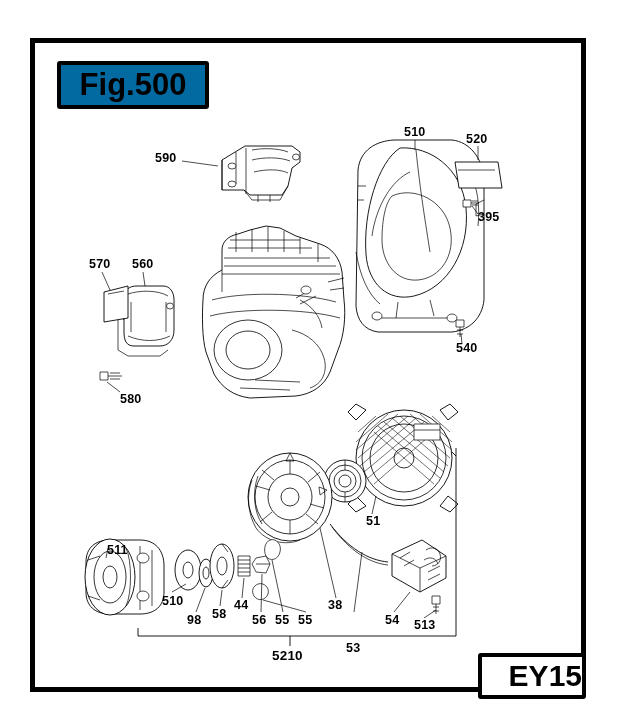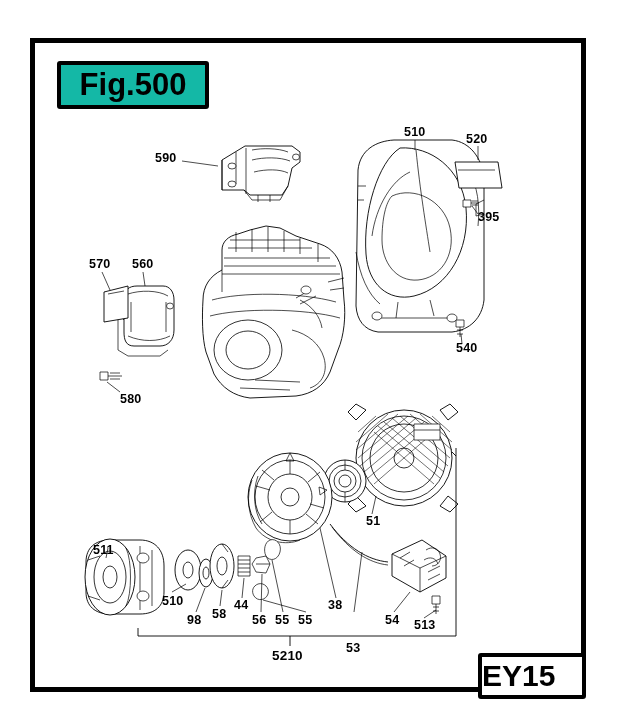--- a/index.html
+++ b/index.html
@@ -27,21 +27,21 @@
   }
   
   #fig-box {
     position: absolute;
     left: 57px;
     top: 61px;
     width: 152px;
     height: 48px;
     border: 4px solid #000;
     border-radius: 3px;
-    background: #14b8a6;
+    background: #0369a1;
     display: flex;
     align-items: center;
     justify-content: center;
     box-sizing: border-box;
   }
   #fig-box .txt {
     font-size: 31px;
     font-weight: bold;
     letter-spacing: 0px;
     color: #000;
@@ -51,21 +51,21 @@
     position: absolute;
     left: 478px;
     top: 653px;
     width: 108px;
     height: 46px;
     border: 4px solid #000;
     border-radius: 3px;
     background: #fff;
     display: flex;
     align-items: center;
-    justify-content: flex-start;
+    justify-content: flex-end;
     box-sizing: border-box;
   }
   #model-box .txt {
     font-size: 30px;
     font-weight: bold;
     color: #000;
   }
   
   .lbl {
     position: absolute;
@@ -364,21 +364,21 @@
 
   <div class="lbl" style="left:155px; top:151px;">590</div>
   <div class="lbl" style="left:404px; top:125px;">510</div>
   <div class="lbl" style="left:466px; top:132px;">520</div>
   <div class="lbl" style="left:478px; top:210px;">395</div>
   <div class="lbl" style="left:456px; top:341px;">540</div>
   <div class="lbl" style="left:89px; top:257px;">570</div>
   <div class="lbl" style="left:132px; top:257px;">560</div>
   <div class="lbl" style="left:108px; top:392px;margin-left:12px;">580</div>
   <div class="lbl" style="left:366px; top:514px;text-align:right;">51</div>
-  <div class="lbl" style="left:93px; top:543px;">511</div>
+  <div class="lbl" style="left:93px; top:543px;padding-left:14px;">511</div>
   <div class="lbl" style="left:162px; top:594px;">510</div>
   <div class="lbl" style="left:187px; top:613px;">98</div>
   <div class="lbl" style="left:212px; top:607px;">58</div>
   <div class="lbl" style="left:234px; top:598px;">44</div>
   <div class="lbl" style="left:252px; top:613px;">56</div>
   <div class="lbl" style="left:275px; top:613px;">55</div>
   <div class="lbl" style="left:298px; top:613px;">55</div>
   <div class="lbl" style="left:328px; top:598px;">38</div>
   <div class="lbl" style="left:346px; top:613px;margin-top:28px;">53</div>
   <div class="lbl" style="left:385px; top:613px;">54</div>

